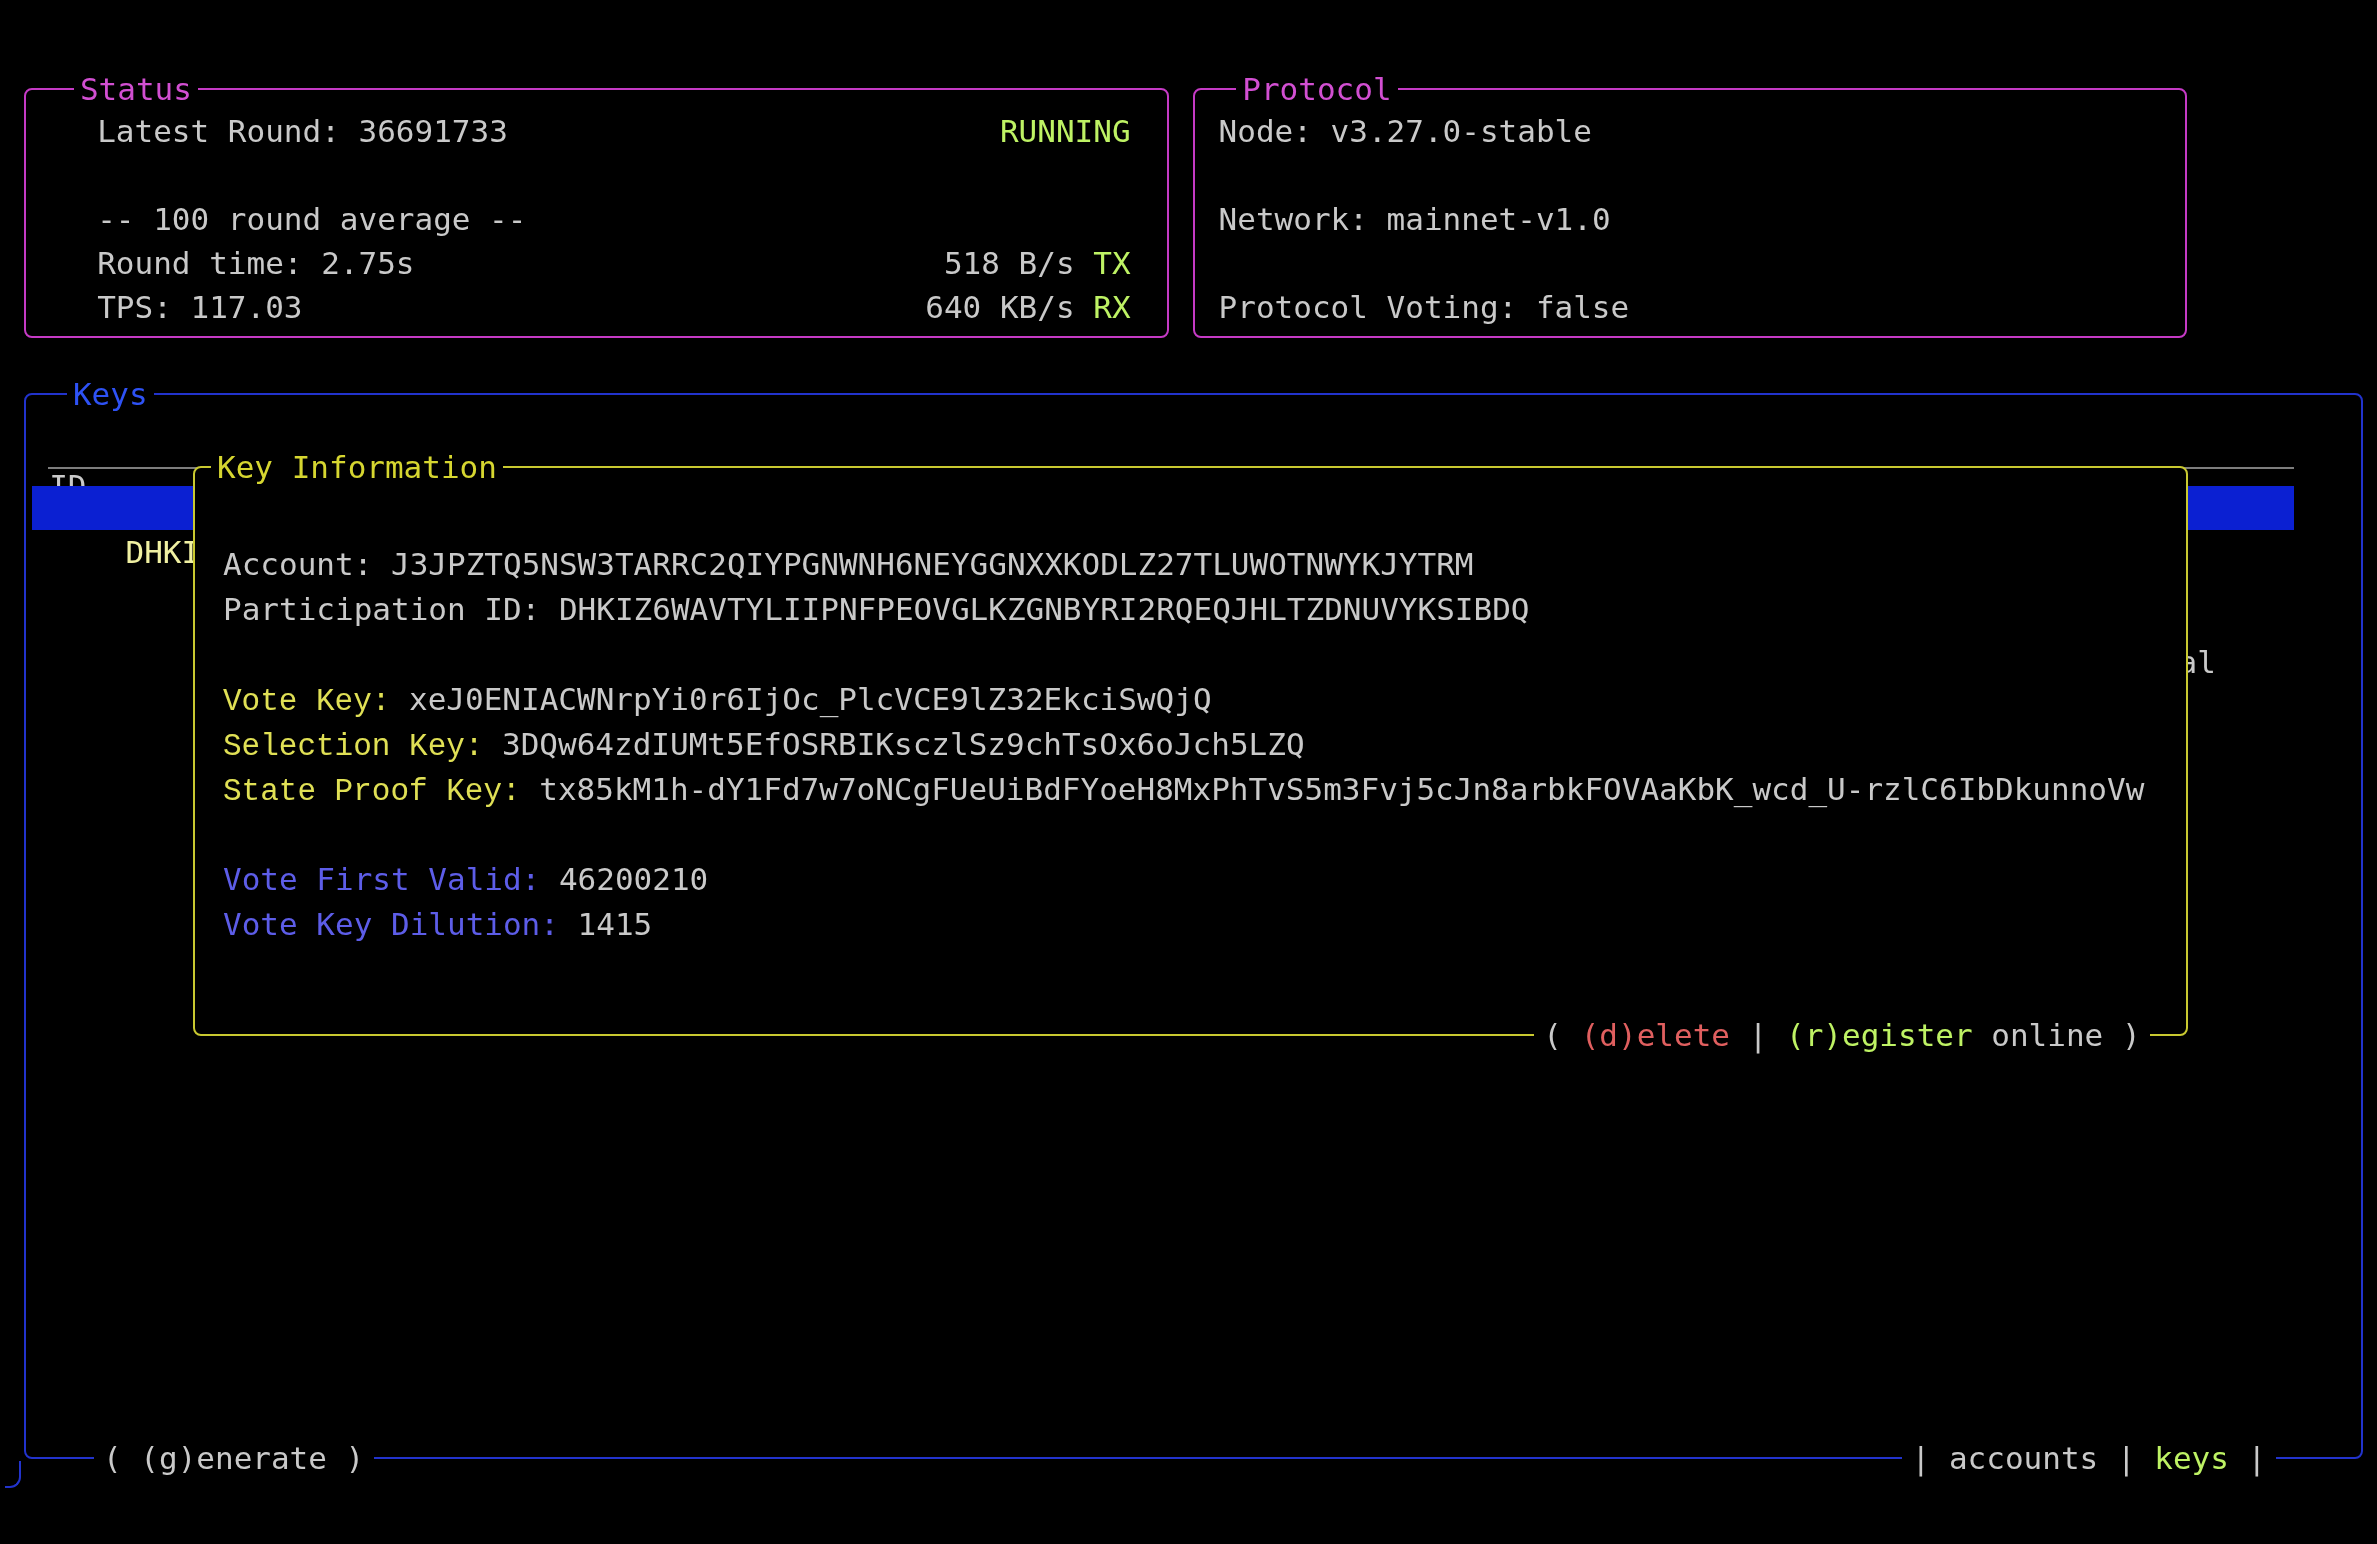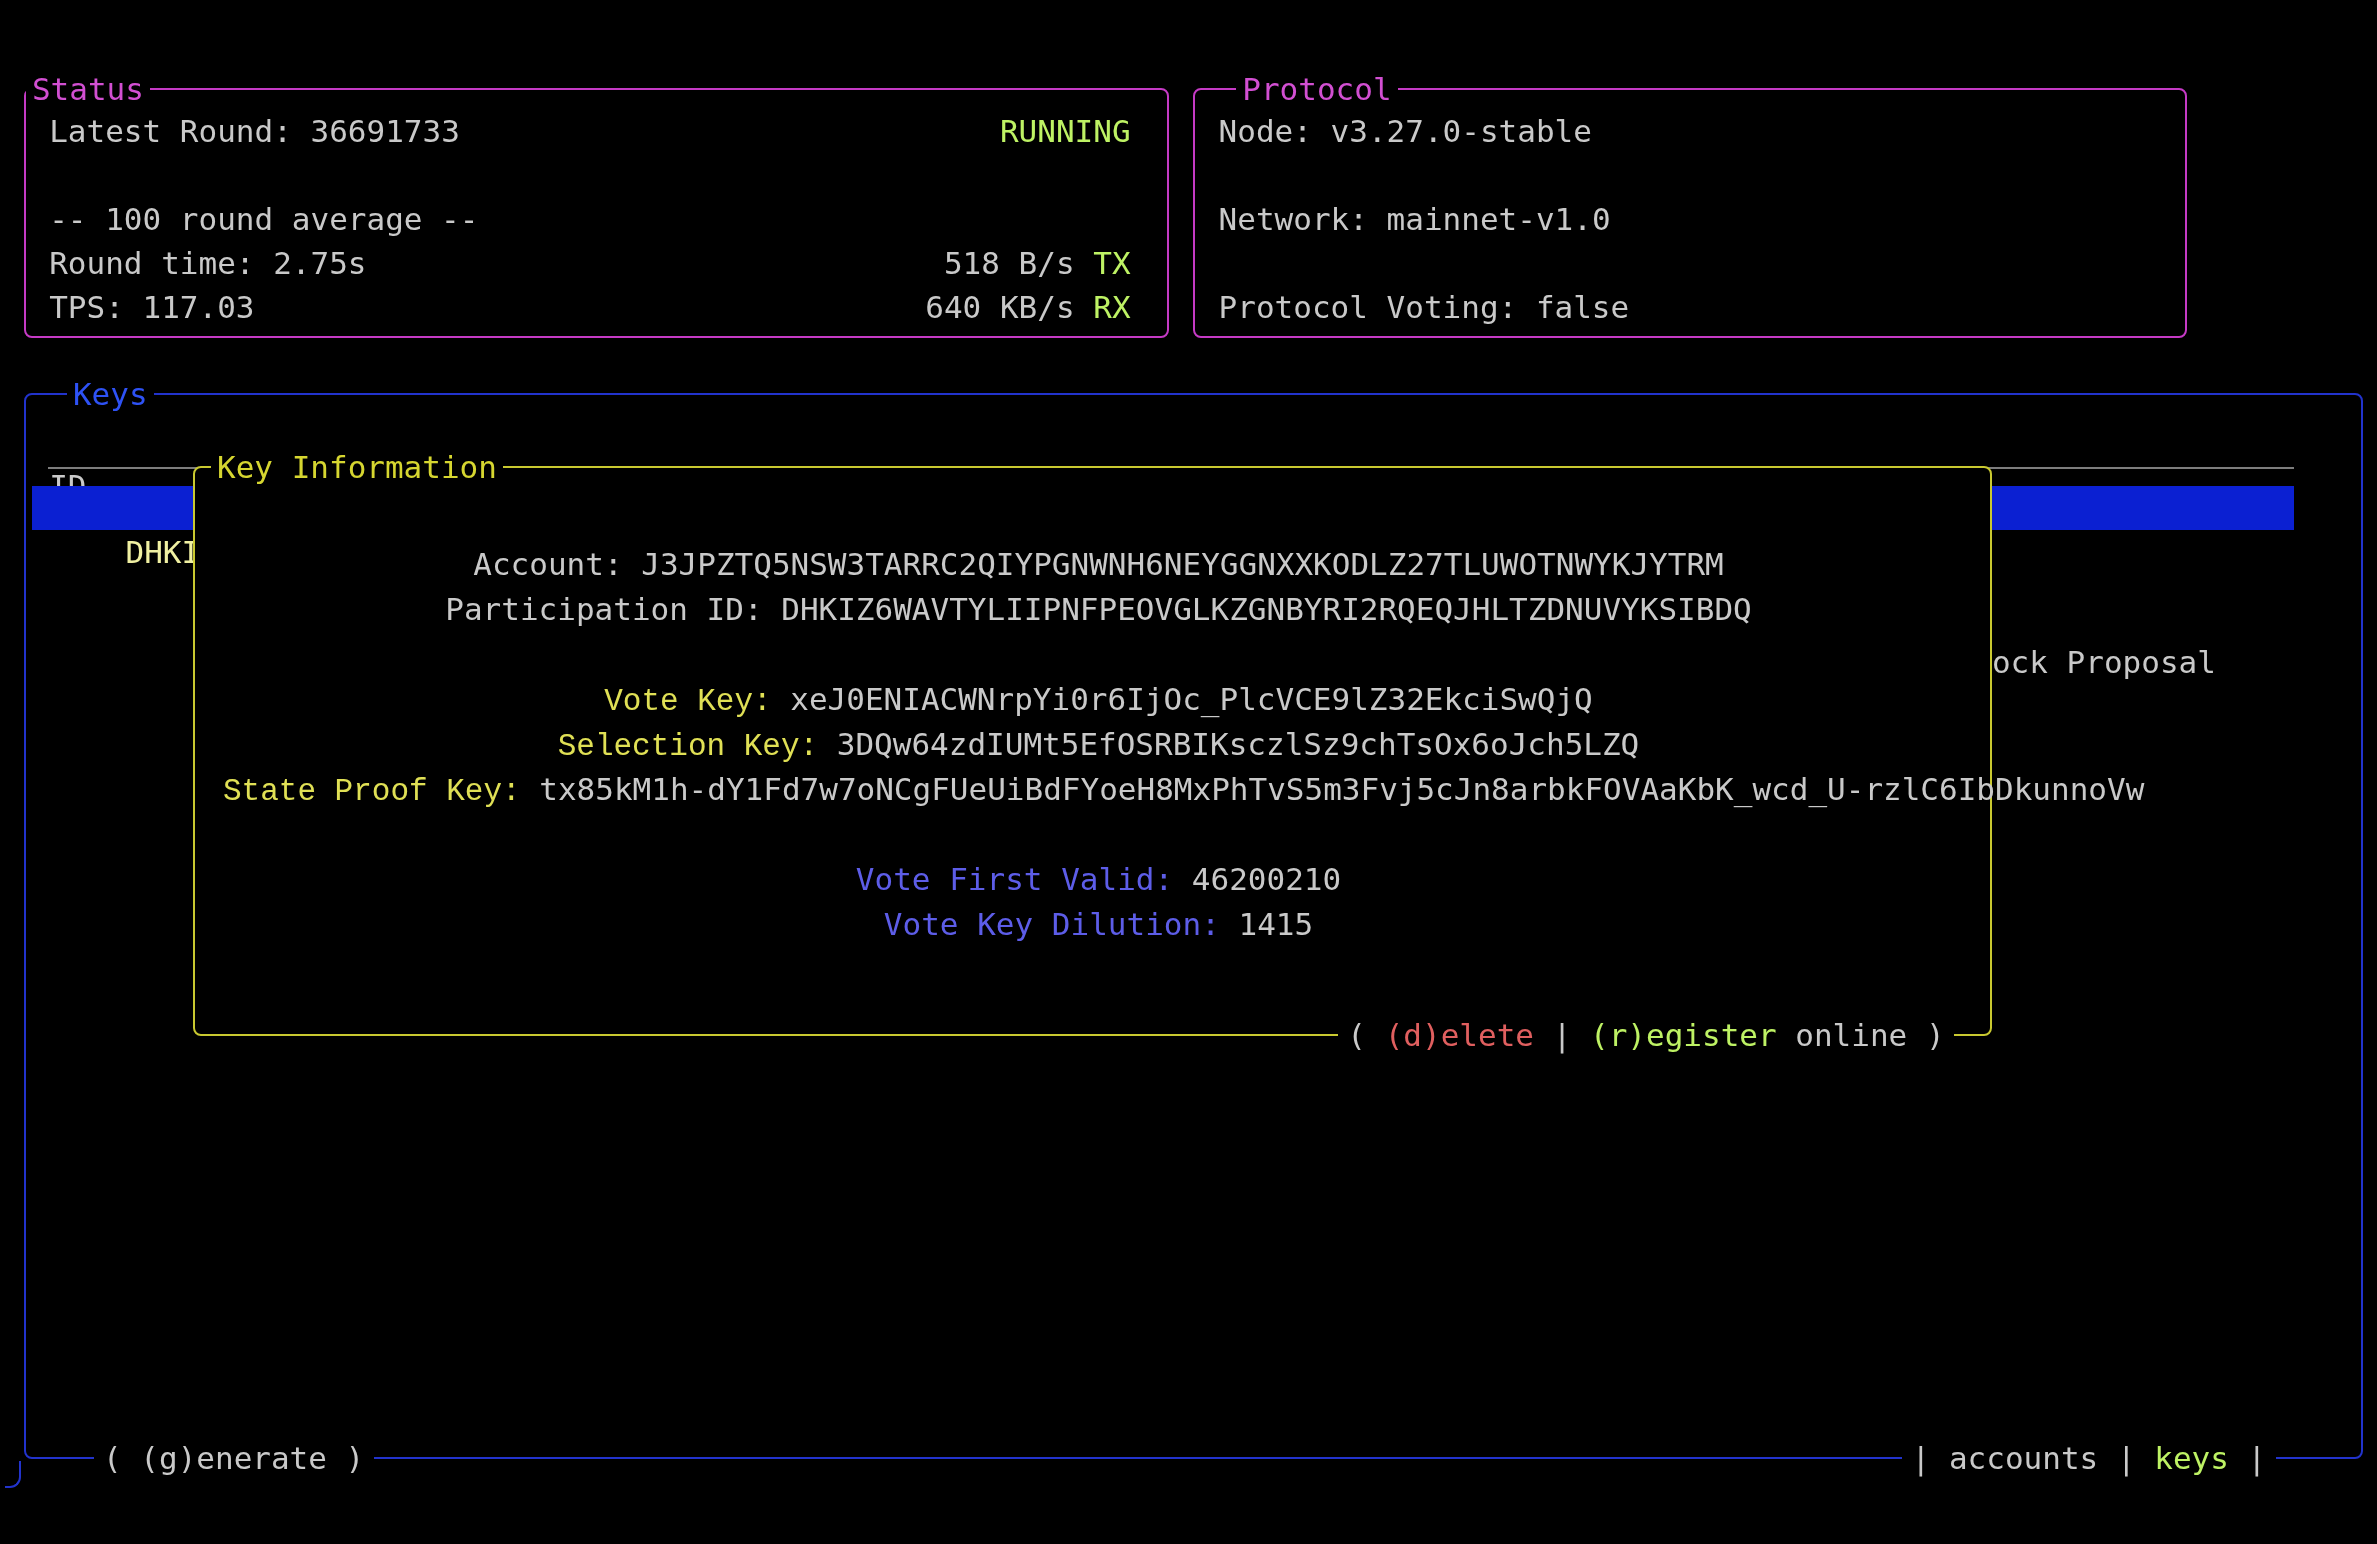--- a/index.html
+++ b/index.html
@@ -7,21 +7,21 @@
     width:2377px;height:1544px;position:relative;overflow:hidden;
     font-family:"DejaVu Sans Mono","Liberation Mono",monospace;
     font-size:31px;color:#c9c9c9;
   }
   .panel{position:absolute;border:2.4px solid;border-radius:7.9px;background:#000;box-sizing:border-box;}
   .panel-title{
     position:absolute;top:-20.4px;height:38px;line-height:38px;
     background:#000;padding:0 6.3px;white-space:pre;
   }
   
-  #status-panel{left:23.6px;top:88px;width:1145px;height:250px;border-color:#c53ac5;}
+  #status-panel{left:23.6px;top:88px;width:1145px;height:250px;border-color:#c53ac5;padding-left:48px;}
   #protocol-panel{left:1193px;top:88px;width:994px;height:250px;border-color:#c53ac5;}
   .magenta-title{color:#d24fd2;}
   .panel-body{padding:19px 36px 0 23.6px;}
   .row{height:44px;line-height:44px;display:flex;justify-content:space-between;white-space:pre;}
   .green{color:#bef264;}
   
   #keys-panel{left:23.6px;top:393px;width:2339px;height:1066px;border-color:#2233cc;}
   #keys-title{color:#2e52f5;left:41px;}
   .kheader{position:relative;margin-top:25px;height:44px;line-height:44px;white-space:pre;}
   .kheader span{position:absolute;}
@@ -37,22 +37,22 @@
     padding-left:19px;box-sizing:border-box;
   }
   .embed{
     position:absolute;bottom:-21px;height:39px;line-height:39px;
     background:#000;padding:0 9.4px;white-space:pre;color:#c9c9c9;
   }
   #generate-hint{left:68px;}
   #tabs{right:85px;}
   
   #key-info-modal{
-    left:193px;top:466px;width:1799px;height:570px;
-    border-color:#c9c930;z-index:10;text-align:center;
+    left:193px;top:466px;width:1995px;height:570px;
+    border-color:#c9c930;z-index:10;
   }
   #key-info-title{color:#d6d630;left:15.7px;}
   .modal-body{padding:74px 16px 0 28px;}
   .mrow{height:45px;line-height:45px;white-space:pre;}
   .lbl-yellow{color:#e0e055;font-family:Liberation Mono, monospace;}
   .lbl-blue{color:#5d5de8;}
   .red{color:#e05f5f;}
   #modal-actions{right:36px;}
   
   #stray-corner{

